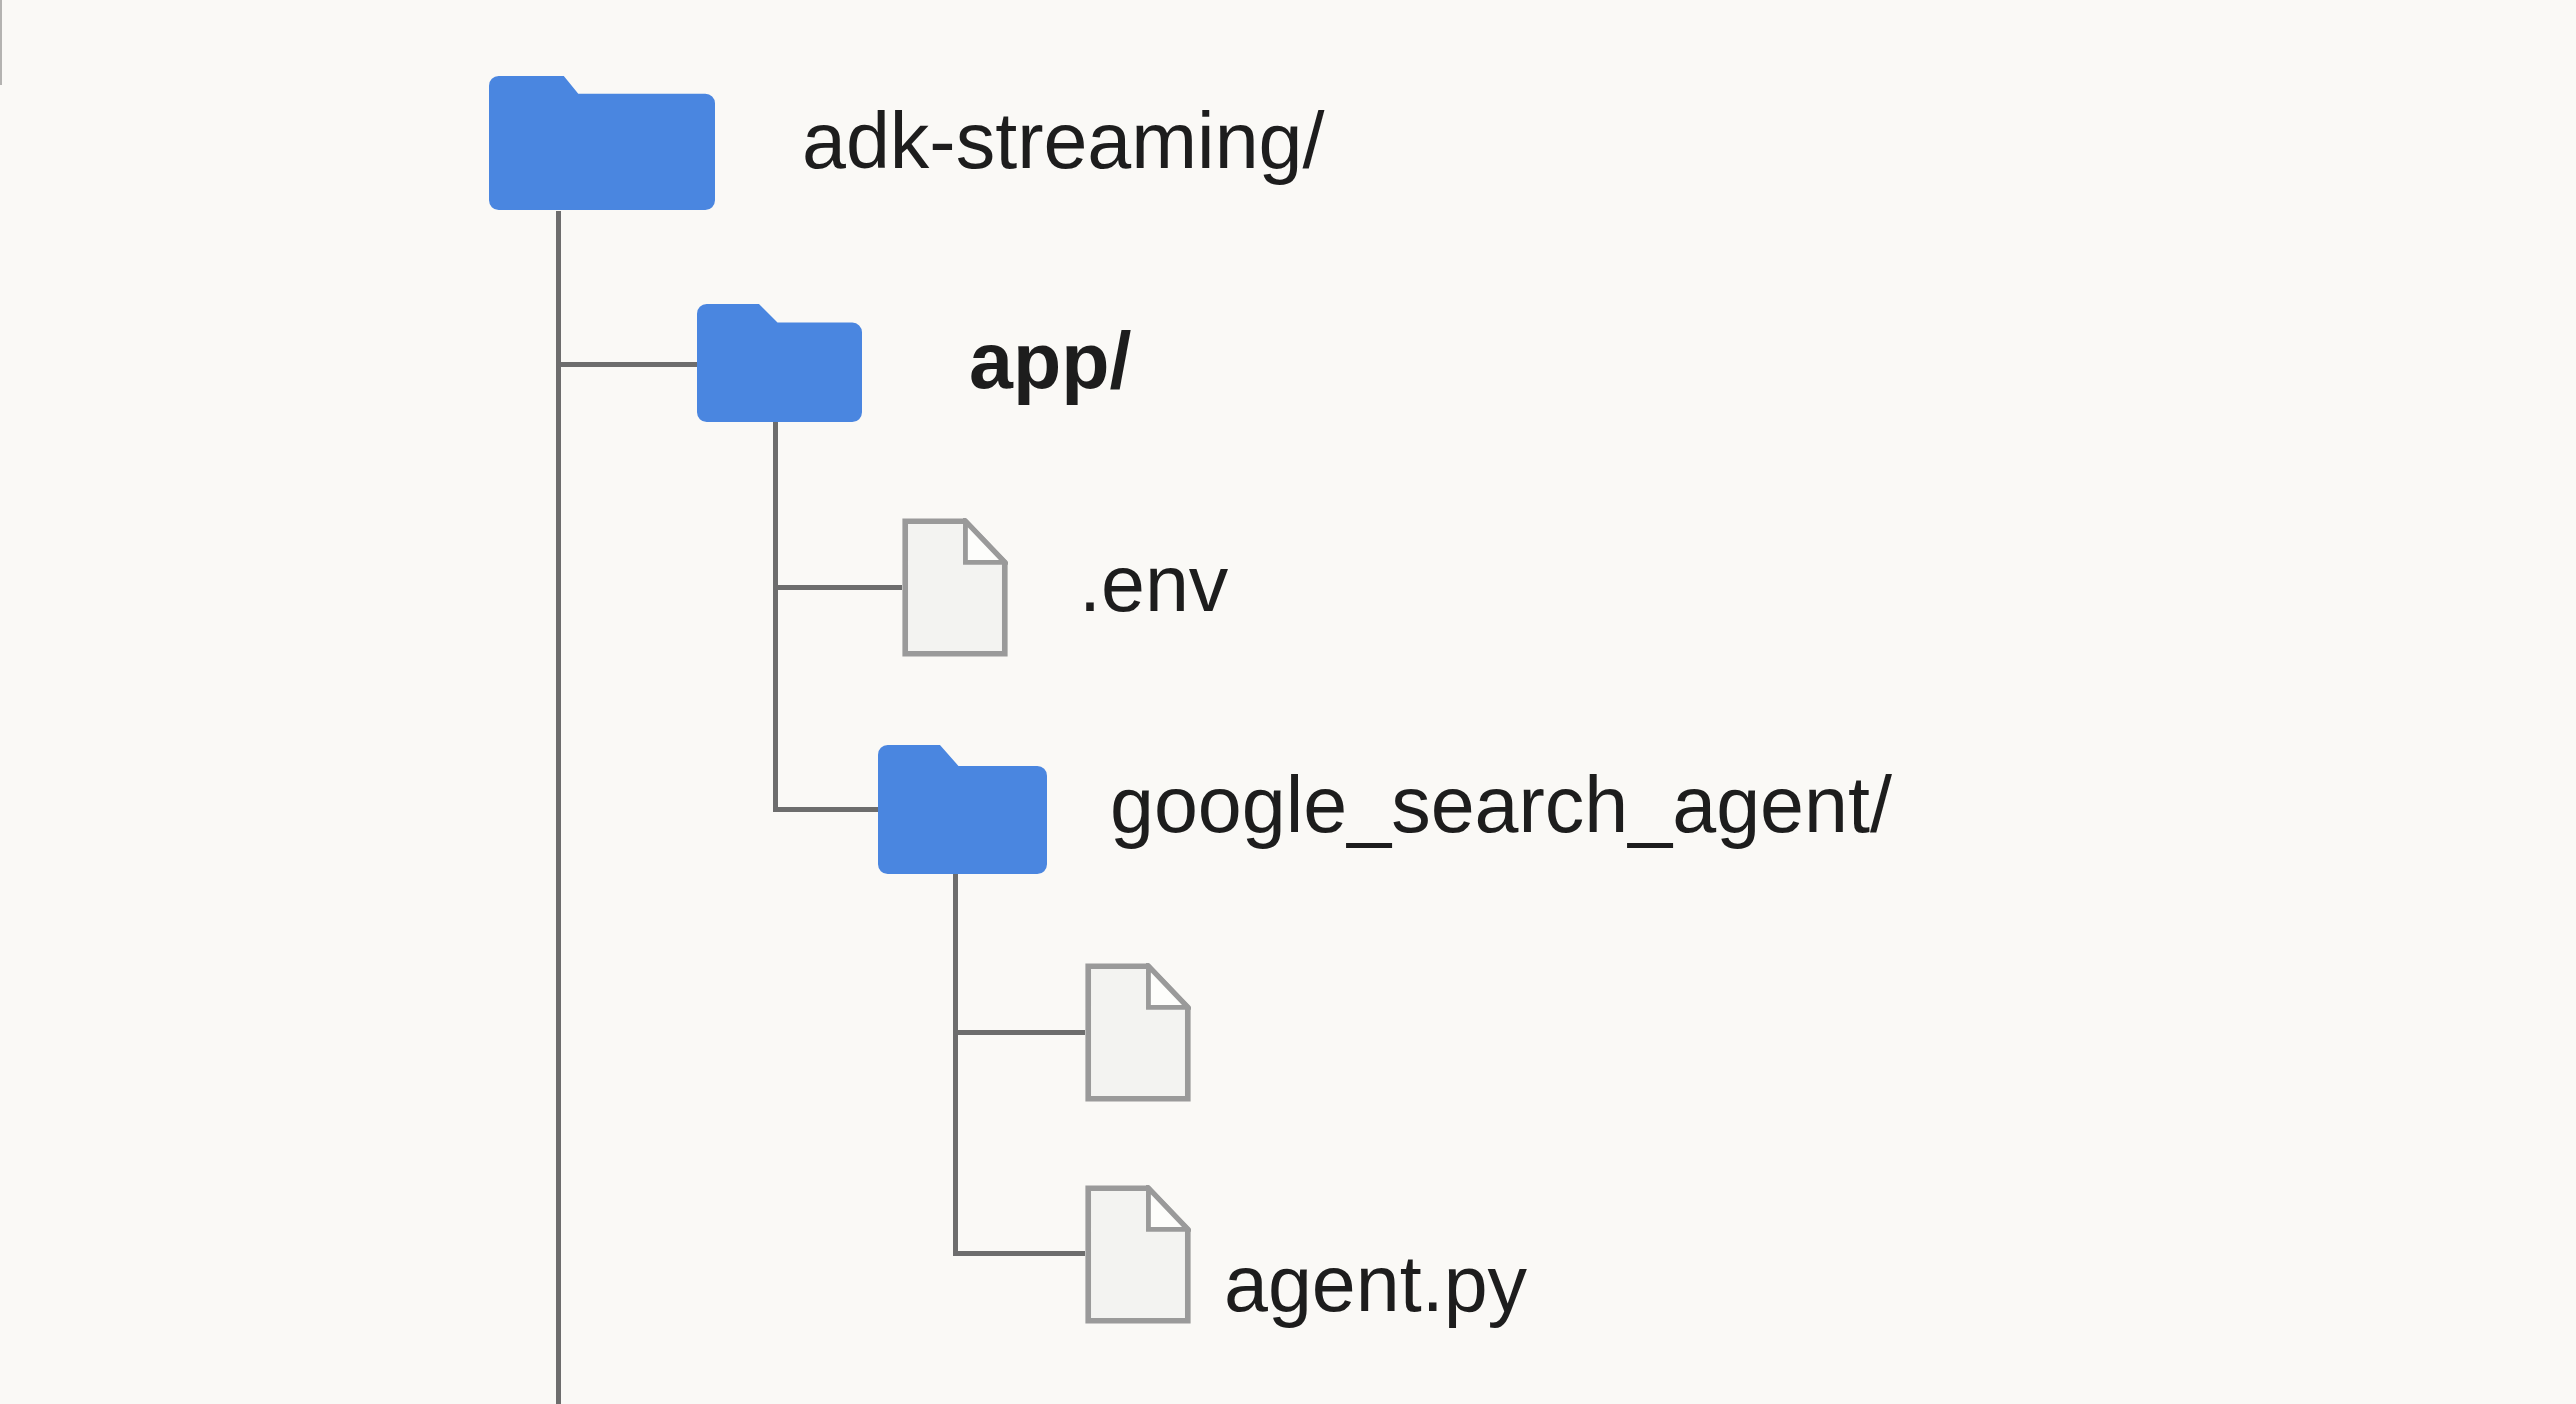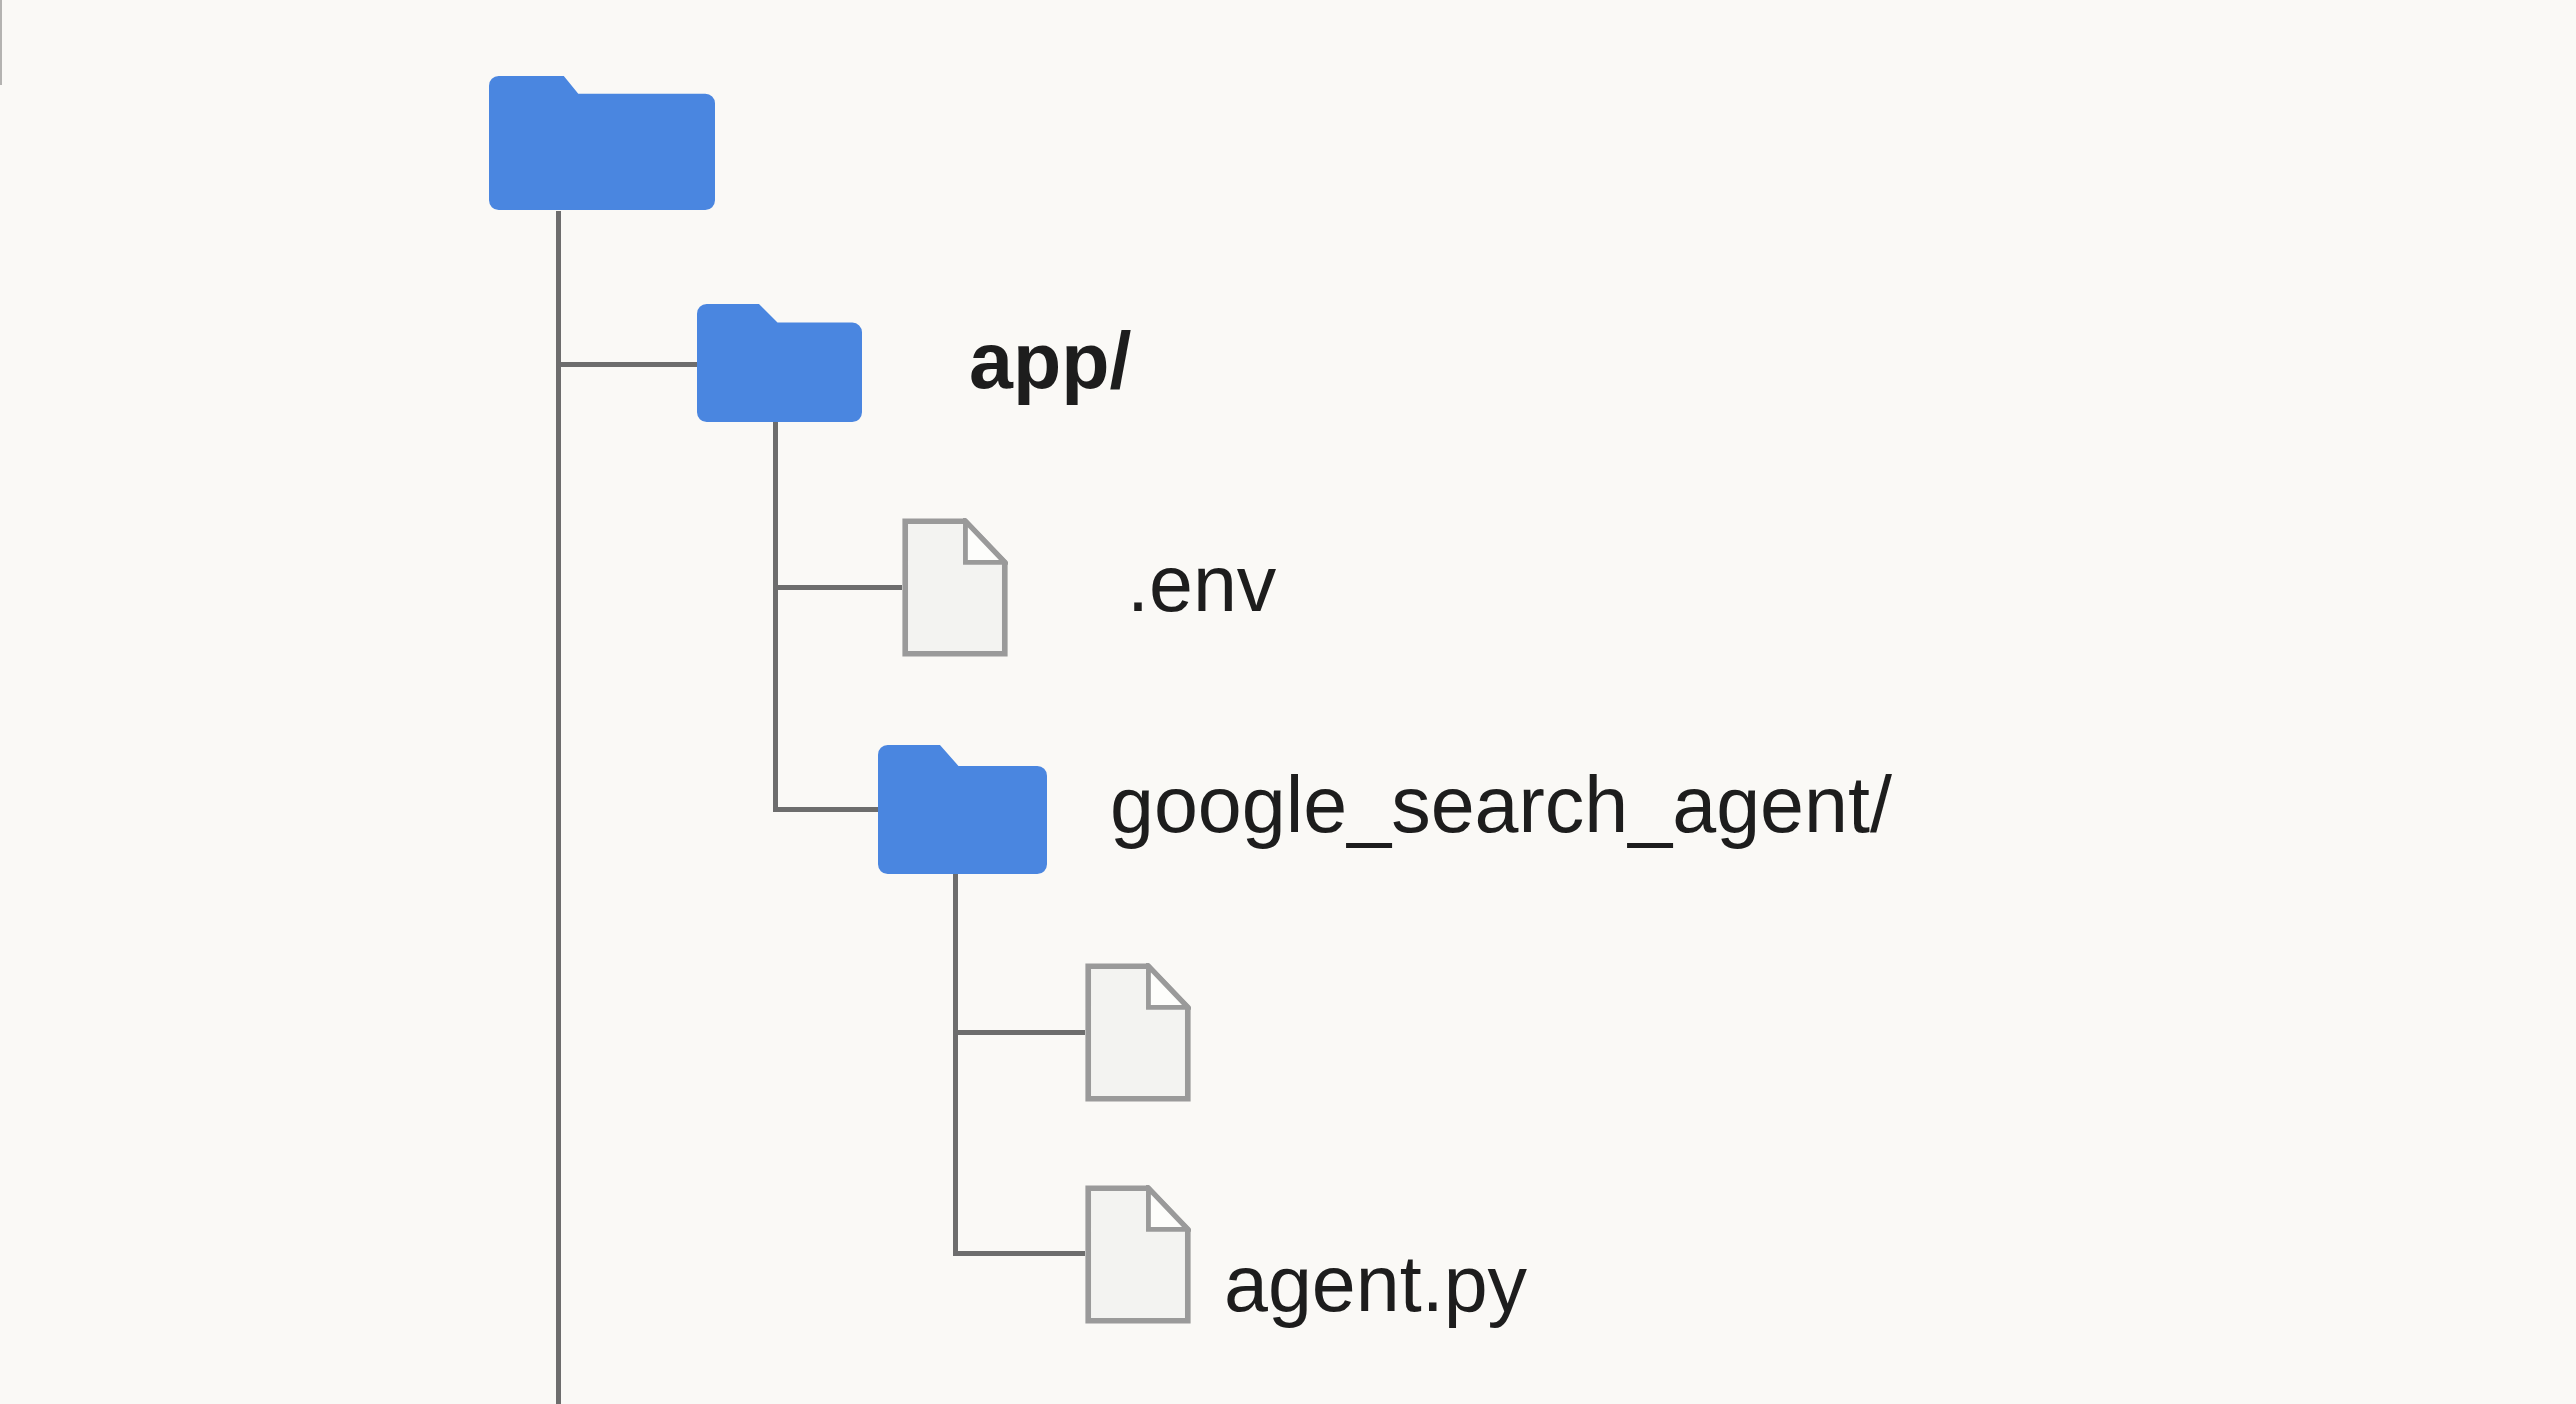--- a/index.html
+++ b/index.html
@@ -71,21 +71,21 @@
   
   #icon-root  { left: 489px;  top: 76px;   width: 226px; height: 134px; }
   #icon-app   { left: 697px;  top: 304px;  width: 165px; height: 118px; }
   #icon-env   { left: 902px; top: 518px;  width: 106px; height: 139px; }
   #icon-gsa   { left: 878px; top: 745px;  width: 169px; height: 129px; }
   #icon-init  { left: 1085px; top: 963px; width: 106px; height: 139px; }
   #icon-agent { left: 1085px; top: 1185px; width: 106px; height: 139px; }
   
   #label-root  { left: 802px;  top: 144px; }
   #label-app   { left: 969px; top: 364px; font-weight: bold; }
-  #label-env   { left: 1079px; top: 587px; margin-left: 48px; }
+  #label-env   { left: 1079px; top: 587px; }
   #label-gsa   { left: 1110px; top: 808px; text-align: center; }
   #label-init  { left: 1204px; top: 1032px; }
   #label-agent { left: 1224px; top: 1253px; margin-top: 34px; }
 </style>
 </head>
 <body>
 
 <div class="canvas">
 
   <div class="edge-artifact"></div>
@@ -97,20 +97,21 @@
   <div class="line" id="branch-gsa"></div>
   <div class="line" id="trunk-gsa"></div>
   <div class="line" id="branch-init"></div>
   <div class="line" id="branch-agent"></div>
 
   <span class="icon" id="icon-root">
     <svg viewBox="0 0 281 167" preserveAspectRatio="none" aria-hidden="true">
       <path class="folder-shape" d="M 12,0 H 93 L 111,22 H 269 A 12,12 0 0 1 281,34 V 155 A 12,12 0 0 1 269,167 H 12 A 12,12 0 0 1 0,155 V 12 A 12,12 0 0 1 12,0 Z"></path>
     </svg>
   </span>
+  <div class="node-label" id="label-root">adk-streaming/</div>
 
   <span class="icon" id="icon-app">
     <svg viewBox="0 0 205 146" preserveAspectRatio="none" aria-hidden="true">
       <path class="folder-shape" d="M 12,0 H 77 L 100,23 H 193 A 12,12 0 0 1 205,35 V 134 A 12,12 0 0 1 193,146 H 12 A 12,12 0 0 1 0,134 V 12 A 12,12 0 0 1 12,0 Z"></path>
     </svg>
   </span>
   <div class="node-label" id="label-app">app/</div>
 
   <span class="icon" id="icon-env">
     <svg viewBox="0 0 132 172" preserveAspectRatio="none" aria-hidden="true">

